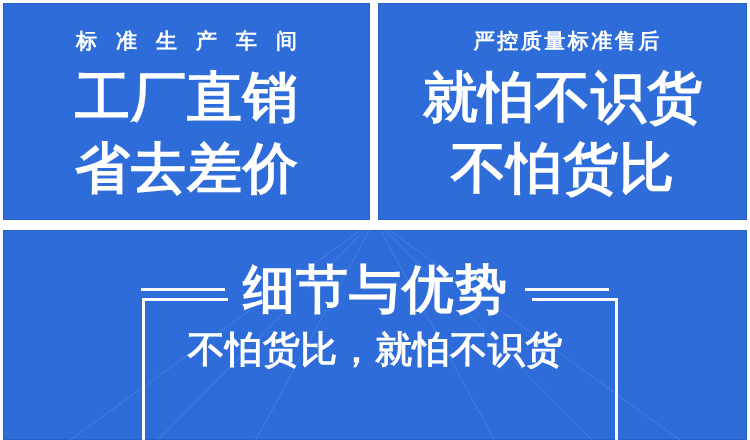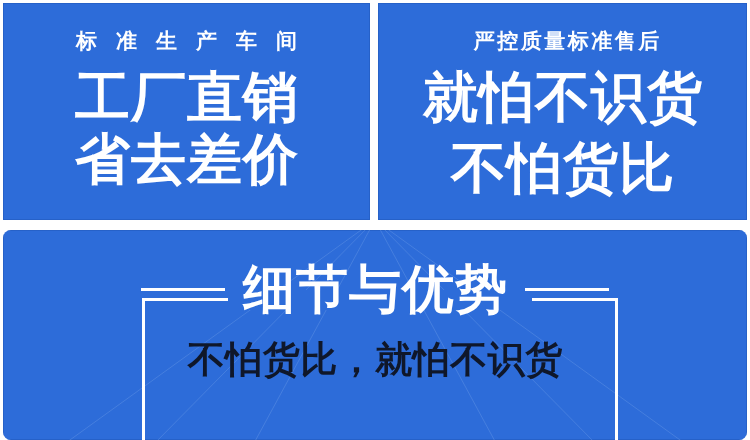--- a/index.html
+++ b/index.html
@@ -44,21 +44,20 @@
     top: 3px;
     width: 369px;
     height: 217px;
   }
   
   #panel-bottom {
     left: 3px;
     top: 230px;
     width: 744px;
     height: 210px;
-    border-radius: 8px;
   }
 
   .panel-inner {
     position: relative;
     z-index: 2;
     width: 100%;
     height: 100%;
     display: flex;
     flex-direction: column;
     align-items: center;
@@ -98,21 +97,21 @@
   .headline {
     color: #ffffff;
     font-weight: 700;
     font-size: 55px;
     line-height: 1;
     white-space: nowrap;
     letter-spacing: 1px;
     text-indent: 1px;
   }
   #headline-left-1 { margin-top: 19px; }
-  #headline-left-2 { margin-top: 7px; }
+  #headline-left-2 { margin-top: 16px; }
   #headline-right-1 { margin-top: 19px; }
   #headline-right-2 { margin-top: 16px; }
 
   
   #frame {
     position: absolute;
     left: 139px;
     top: 68px;
     width: 476px;
     height: 162px;
@@ -155,26 +154,26 @@
     color: #ffffff;
     font-weight: 700;
     font-size: 52px;
     line-height: 1;
     white-space: nowrap;
     margin: 0 17px;
     letter-spacing: 1px;
     text-indent: 1px;
   }
   #bottom-subtitle {
-    color: #0f172a;
+    color: #ffffff;
     font-weight: 700;
     font-size: 37px;
     line-height: 1;
     white-space: nowrap;
-    margin-top: 26px;
+    margin-top: 16px;
     letter-spacing: 0.5px;
     text-indent: 0.5px;
   }
 </style>
 </head>
 <body>
 
 <div id="banner">
 
   <div class="panel" id="panel-left">

